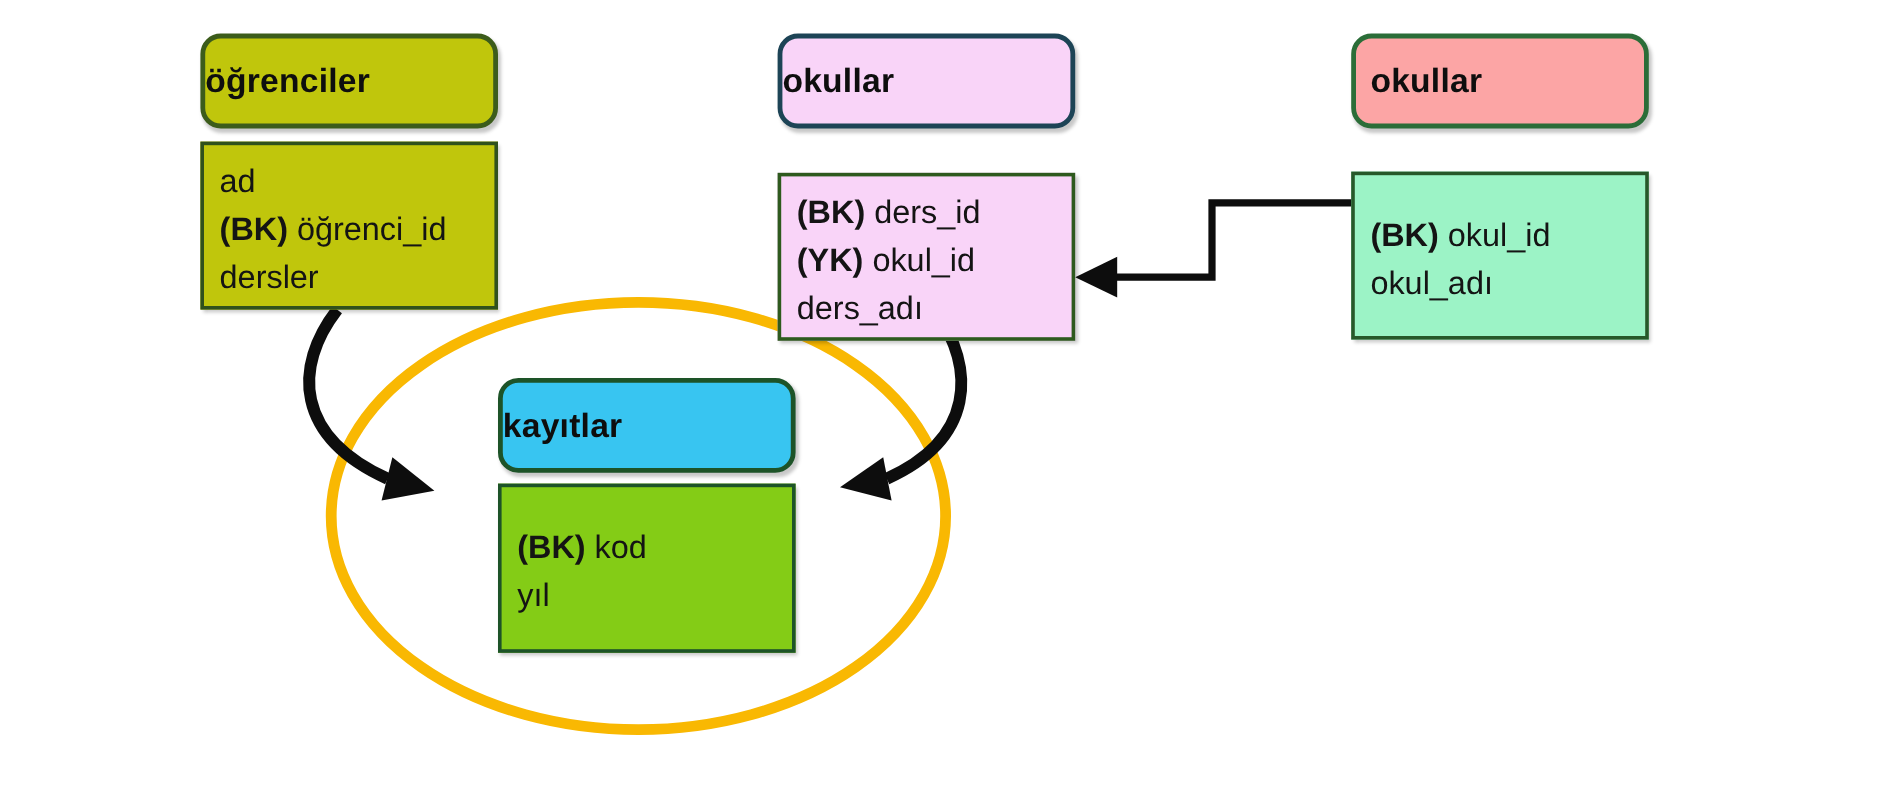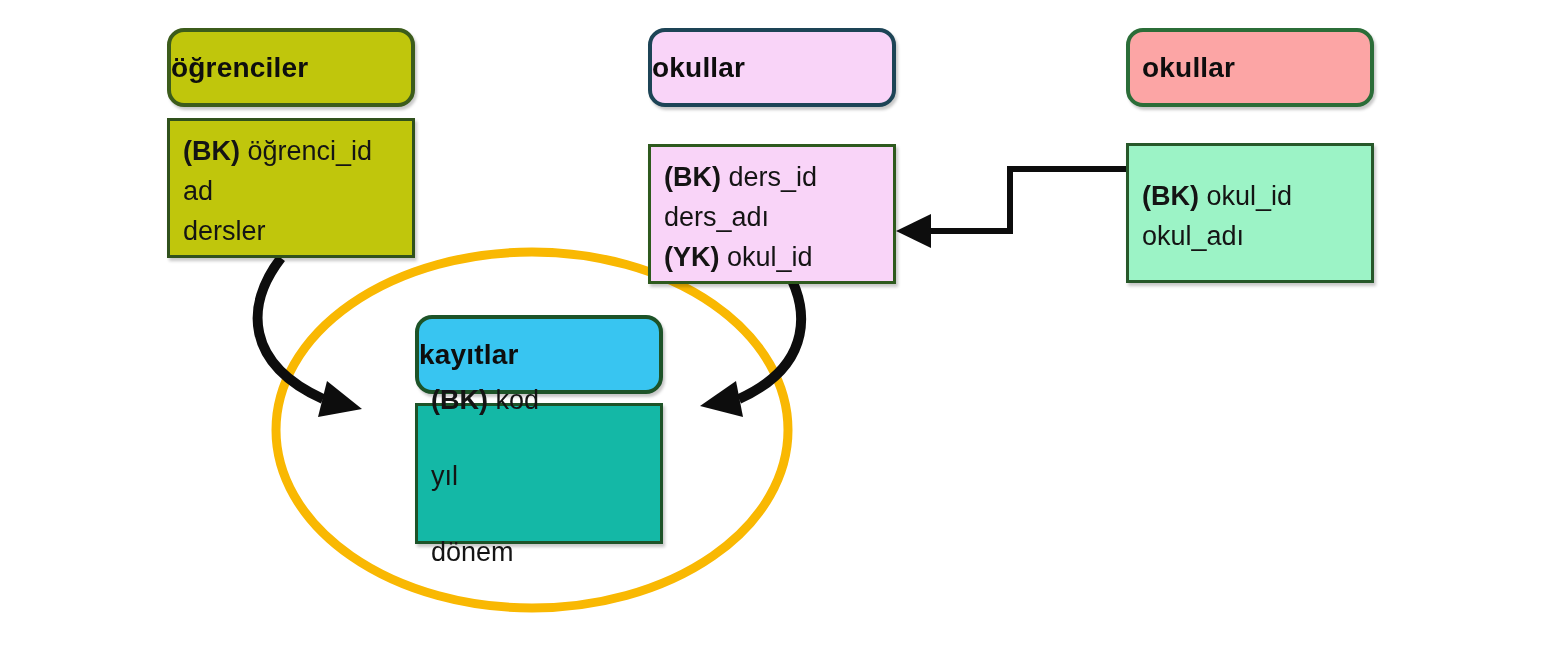--- a/index.html
+++ b/index.html
@@ -59,51 +59,50 @@
 
     <path d="M 1127 169 L 1010 169 L 1010 231 L 929 231" fill="none" stroke-width="6" style="stroke: rgb(13, 13, 13);"></path>
     <polygon points="896,231 931,214 931,248" style="fill: rgb(13, 13, 13);"></polygon>
   </svg>
 
   <div class="tbl" id="tbl-ogrenciler">
     <div class="thead" style="background-color: rgb(192, 198, 12); border-color: rgb(60, 92, 27);">
       <span>öğrenciler</span>
     </div>
     <div class="tbody" style="background-color: rgb(192, 198, 12); border-color: rgb(48, 81, 28);">
+      <div class="field"><span class="fkey"></span><span>ad</span></div>
       <div class="field"><span class="fkey">(BK) </span><span>öğrenci_id</span></div>
-      <div class="field"><span class="fkey"></span><span>ad</span></div>
       <div class="field"><span class="fkey"></span><span>dersler</span></div>
     </div>
   </div>
 
   <div class="tbl" id="tbl-dersler">
     <div class="thead" style="background-color: rgb(249, 212, 248); border-color: rgb(29, 68, 86);">
       <span>okullar</span>
     </div>
     <div class="tbody" style="background-color: rgb(249, 212, 248); border-color: rgb(46, 90, 30); margin-top: 37px;">
       <div class="field"><span class="fkey">(BK) </span><span>ders_id</span></div>
+      <div class="field"><span class="fkey">(YK) </span><span>okul_id</span></div>
       <div class="field"><span class="fkey"></span><span>ders_adı</span></div>
-      <div class="field"><span class="fkey">(YK) </span><span>okul_id</span></div>
     </div>
   </div>
 
   <div class="tbl" id="tbl-okullar">
     <div class="thead" style="background-color: #fca5a5; border-color: rgb(43, 109, 56); padding-left: 12px;">
       <span>okullar</span>
     </div>
     <div class="tbody" style="background-color: rgb(156, 243, 198); border-color: rgb(39, 88, 42); margin-top: 36px;">
       <div class="field"><span class="fkey">(BK) </span><span>okul_id</span></div>
       <div class="field"><span class="fkey"></span><span>okul_adı</span></div>
     </div>
   </div>
 
   <div class="tbl" id="tbl-kayitlar">
     <div class="thead" style="background-color: rgb(56, 197, 241); border-color: rgb(29, 83, 40);">
       <span>kayıtlar</span>
     </div>
-    <div class="tbody" style="background-color: #14b8a6; border-color: rgb(29, 83, 40); gap: 36px;">
+    <div class="tbody" style="background-color: #84cc16; border-color: rgb(29, 83, 40);">
       <div class="field"><span class="fkey">(BK) </span><span>kod</span></div>
       <div class="field"><span class="fkey"></span><span>yıl</span></div>
-      <div class="field"><span class="fkey"></span><span>dönem</span></div>
     </div>
   </div>
 
 </div>
 
 </body></html>

